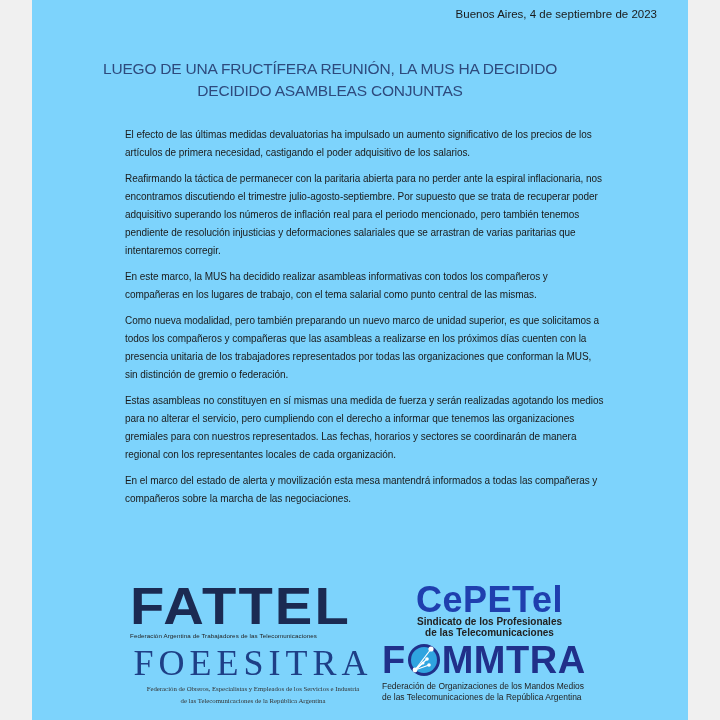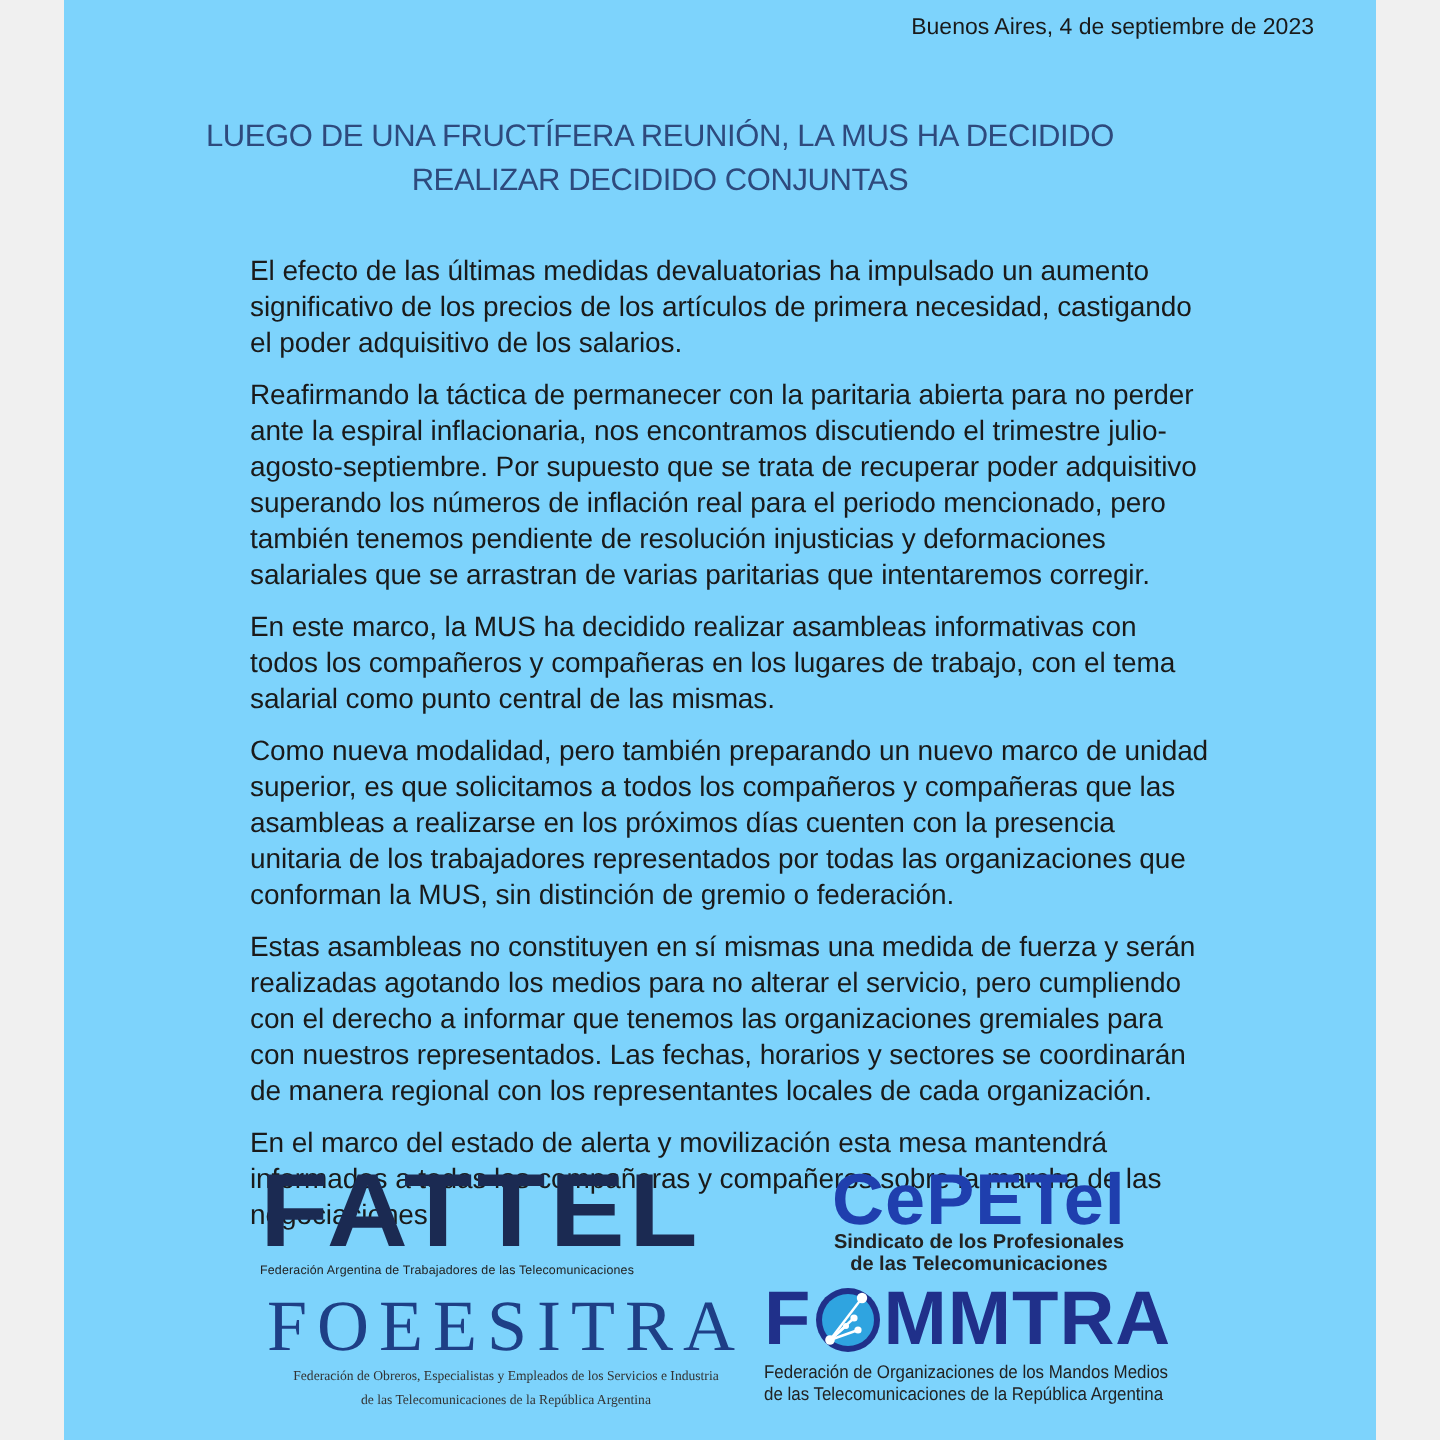--- a/index.html
+++ b/index.html
@@ -2,21 +2,21 @@
 <html><head>
 <meta charset="utf-8">
 <style>
   html, body { margin:0; padding:0; }
   body { width:720px; height:720px; background:#f0f0f0; overflow:hidden; position:relative;
          font-family:"Liberation Sans", sans-serif; }
   .page { position:absolute; left:32px; top:0; width:656px; height:720px; background:#7dd3fc; }
   .date { position:absolute; right:31px; top:8px; font-size:11.5px; color:#1a1a1a; }
   .title { position:absolute; left:0; width:596px; top:58px; text-align:center;
            color:#2e4a7d; font-size:15.5px; line-height:22px; letter-spacing:-0.2px; }
-  .body { position:absolute; left:93px; width:480px; top:126px; font-size:14px;
+  .body { position:absolute; left:93px; width:480px; top:126px; font-size:10px;
           line-height:18px; color:#1a1a1a; letter-spacing:-0.05px; }
   .body p { margin:0 0 8px 0; }
   .logo { position:absolute; }
   .fattel { left:98px; top:584px; width:246px; }
   .fattel .big { font-family:"Liberation Sans", sans-serif; font-weight:900; font-size:52px;
      color:#1b2a52; letter-spacing:2px; line-height:44px; transform:scaleX(1.08); transform-origin:left; }
   .fattel .sub { font-size:6.2px; color:#222; margin-top:4px; letter-spacing:0.1px; }
   .cepetel { left:350px; top:584px; width:215px; text-align:center; }
   .cepetel .big { font-weight:bold; font-size:36px; color:#1f3fae; line-height:32px; letter-spacing:0.5px; }
   .cepetel .sub { font-weight:bold; font-size:10px; color:#222; line-height:10px; margin-top:1px; }
@@ -31,21 +31,21 @@
   .globe { width:34px; height:34px; margin:0 1px; }
 </style>
 </head>
 <body>
 
 <div class="page">
   <div class="date">Buenos Aires, 4 de septiembre de 2023</div>
 
   <div class="title">
     <div>LUEGO DE UNA FRUCTÍFERA REUNIÓN, LA MUS HA DECIDIDO</div>
-    <div>REALIZAR DECIDIDO CONJUNTAS</div>
+    <div>DECIDIDO ASAMBLEAS CONJUNTAS</div>
   </div>
 
   <div class="body">
     <p>El efecto de las últimas medidas devaluatorias ha impulsado un aumento significativo de los precios de los artículos de primera necesidad, castigando el poder adquisitivo de los salarios.</p>
     <p>Reafirmando la táctica de permanecer con la paritaria abierta para no perder ante la espiral inflacionaria, nos encontramos discutiendo el trimestre julio-agosto-septiembre. Por supuesto que se trata de recuperar poder adquisitivo superando los números de inflación real para el periodo mencionado, pero también tenemos pendiente de resolución injusticias y deformaciones salariales que se arrastran de varias paritarias que intentaremos corregir.</p>
     <p>En este marco, la MUS ha decidido realizar asambleas informativas con todos los compañeros y compañeras en los lugares de trabajo, con el tema salarial como punto central de las mismas.</p>
     <p>Como nueva modalidad, pero también preparando un nuevo marco de unidad superior, es que solicitamos a todos los compañeros y compañeras que las asambleas a realizarse en los próximos días cuenten con la presencia unitaria de los trabajadores representados por todas las organizaciones que conforman la MUS, sin distinción de gremio o federación.</p>
     <p>Estas asambleas no constituyen en sí mismas una medida de fuerza y serán realizadas agotando los medios para no alterar el servicio, pero cumpliendo con el derecho a informar que tenemos las organizaciones gremiales para con nuestros representados. Las fechas, horarios y sectores se coordinarán de manera regional con los representantes locales de cada organización.</p>
     <p>En el marco del estado de alerta y movilización esta mesa mantendrá informados a todas las compañeras y compañeros sobre la marcha de las negociaciones.</p>
   </div>

